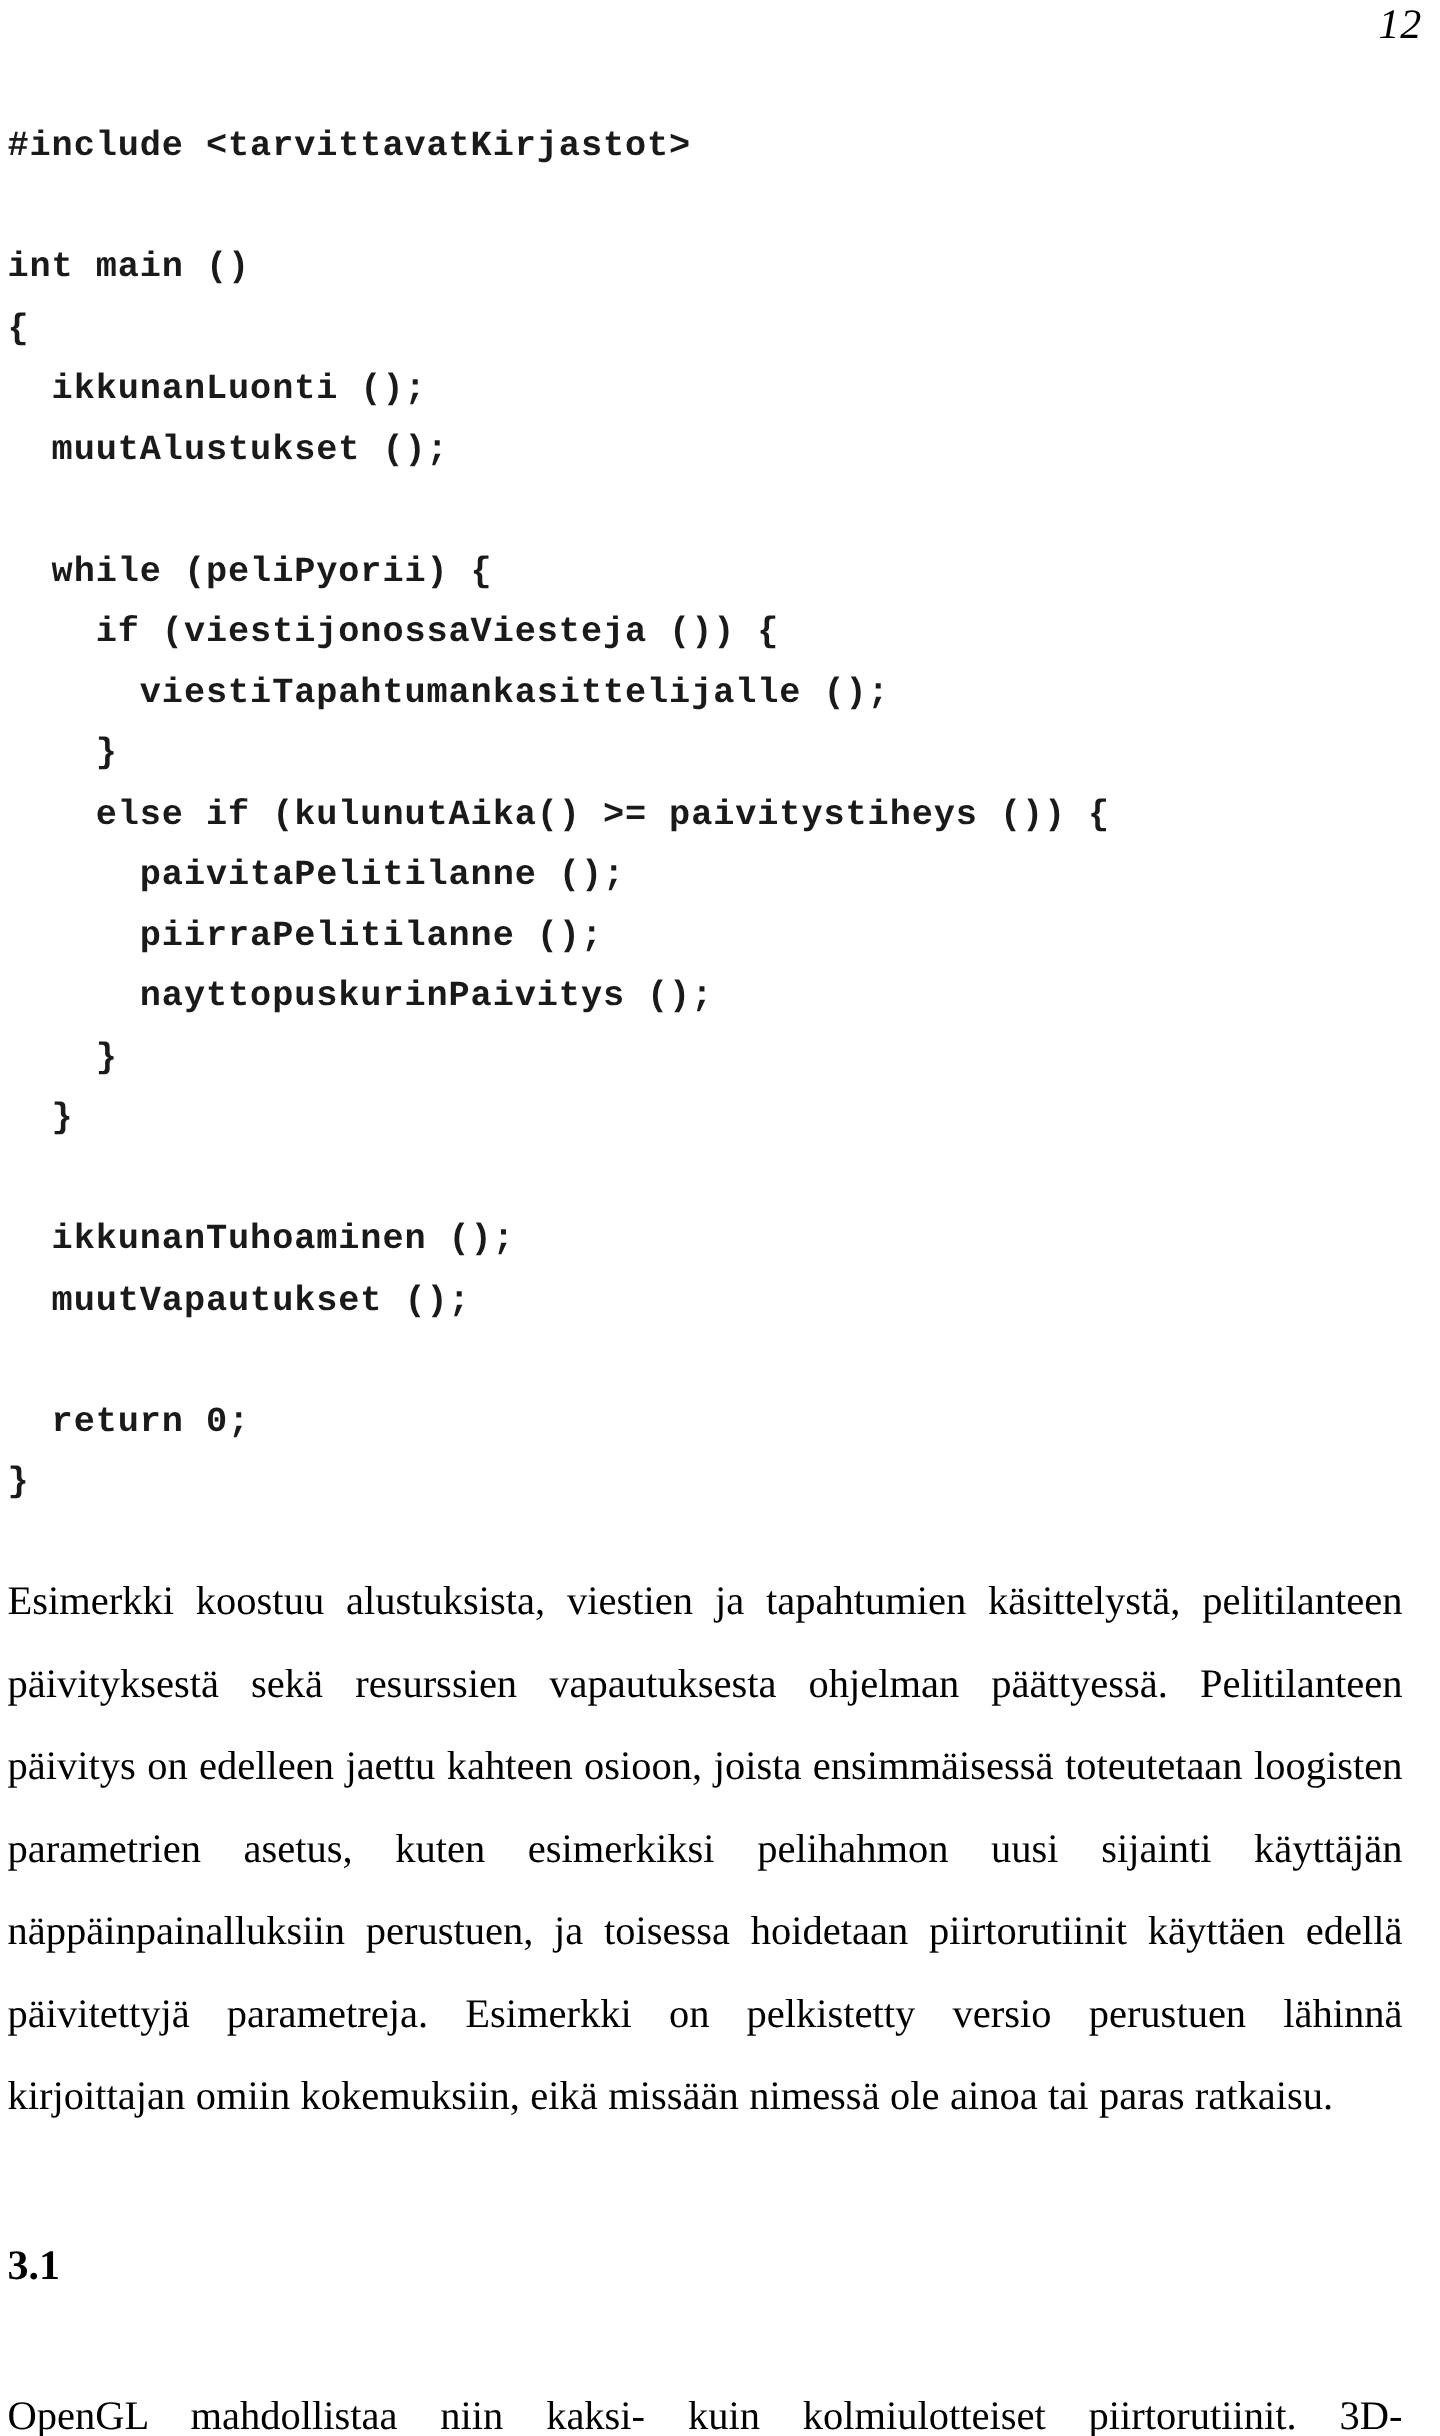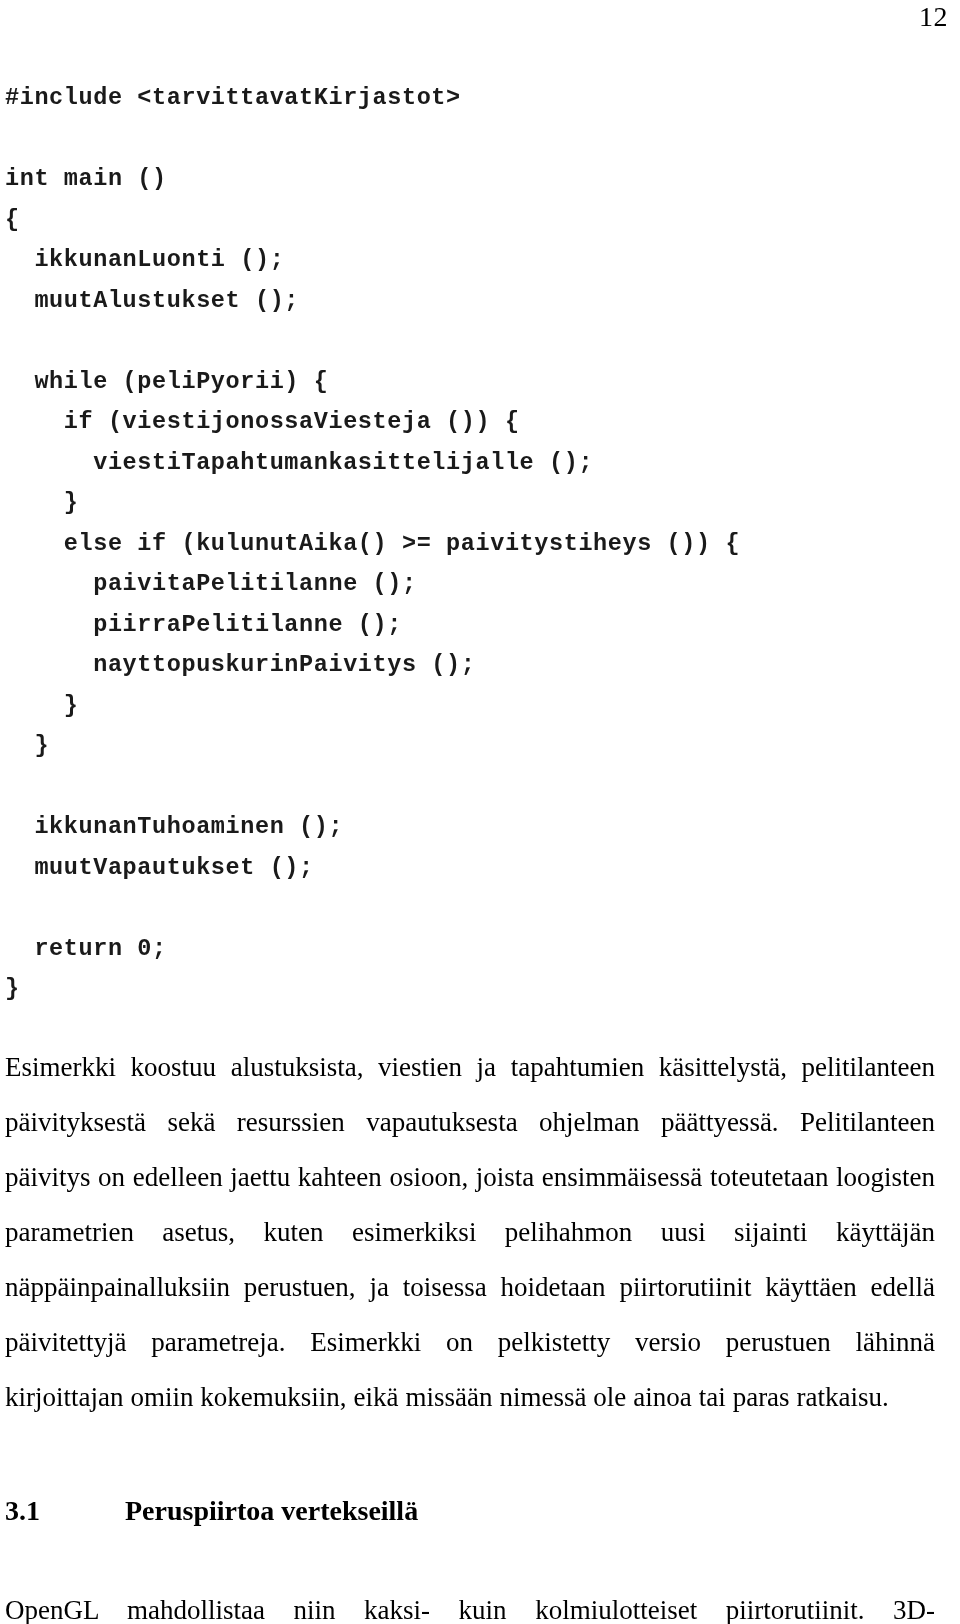--- a/index.html
+++ b/index.html
@@ -27,20 +27,21 @@
   
   .page-number {
     position: absolute;
     top: 0px;
     right: 12px;
     font-family: "Liberation Serif", "DejaVu Serif", serif;
     font-size: 28px;
     line-height: 34px;
     color: #000000;
     letter-spacing: 0.5px;
+    font-style: italic;
   }
 
   
   .content {
     position: absolute;
     left: 5px;
     top: 78px;
     width: 930px;
   }
 
@@ -106,21 +107,20 @@
     <pre class="code-listing" id="code-listing"><div class="code-line">#include &lt;tarvittavatKirjastot&gt;</div><div class="code-line blank">&nbsp;</div><div class="code-line">int main ()</div><div class="code-line">{</div><div class="code-line">  ikkunanLuonti ();</div><div class="code-line">  muutAlustukset ();</div><div class="code-line blank">&nbsp;</div><div class="code-line">  while (peliPyorii) {</div><div class="code-line">    if (viestijonossaViesteja ()) {</div><div class="code-line">      viestiTapahtumankasittelijalle ();</div><div class="code-line">    }</div><div class="code-line">    else if (kulunutAika() &gt;= paivitystiheys ()) {</div><div class="code-line">      paivitaPelitilanne ();</div><div class="code-line">      piirraPelitilanne ();</div><div class="code-line">      nayttopuskurinPaivitys ();</div><div class="code-line">    }</div><div class="code-line">  }</div><div class="code-line blank">&nbsp;</div><div class="code-line">  ikkunanTuhoaminen ();</div><div class="code-line">  muutVapautukset ();</div><div class="code-line blank">&nbsp;</div><div class="code-line">  return 0;</div><div class="code-line">}</div></pre>
 
     <div class="gap-after-code"></div>
 
     <p class="body-para">Esimerkki koostuu alustuksista, viestien ja tapahtumien käsittelystä, pelitilanteen päivityksestä sekä resurssien vapautuksesta ohjelman päättyessä. Pelitilanteen päivitys on edelleen jaettu kahteen osioon, joista ensimmäisessä toteutetaan loogisten parametrien asetus, kuten esimerkiksi pelihahmon uusi sijainti käyttäjän näppäinpainalluksiin perustuen, ja toisessa hoidetaan piirtorutiinit käyttäen edellä päivitettyjä parametreja. Esimerkki on pelkistetty versio perustuen lähinnä kirjoittajan omiin kokemuksiin, eikä missään nimessä ole ainoa tai paras ratkaisu.</p>
 
     <div class="gap-before-heading"></div>
 
     <h2 class="section-heading">
       <span class="section-number">3.1</span>
-      <span class="section-title">Peruspiirtoa vertekseillä</span>
     </h2>
 
     <div class="gap-after-heading"></div>
 
     <p class="body-para">OpenGL mahdollistaa niin kaksi- kuin kolmiulotteiset piirtorutiinit. 3D-toiminnallisuus lienee kuitenkin se suurin hyödynnettävä hienous.</p>
 
   </div>
 </div>
 
 </body></html>

